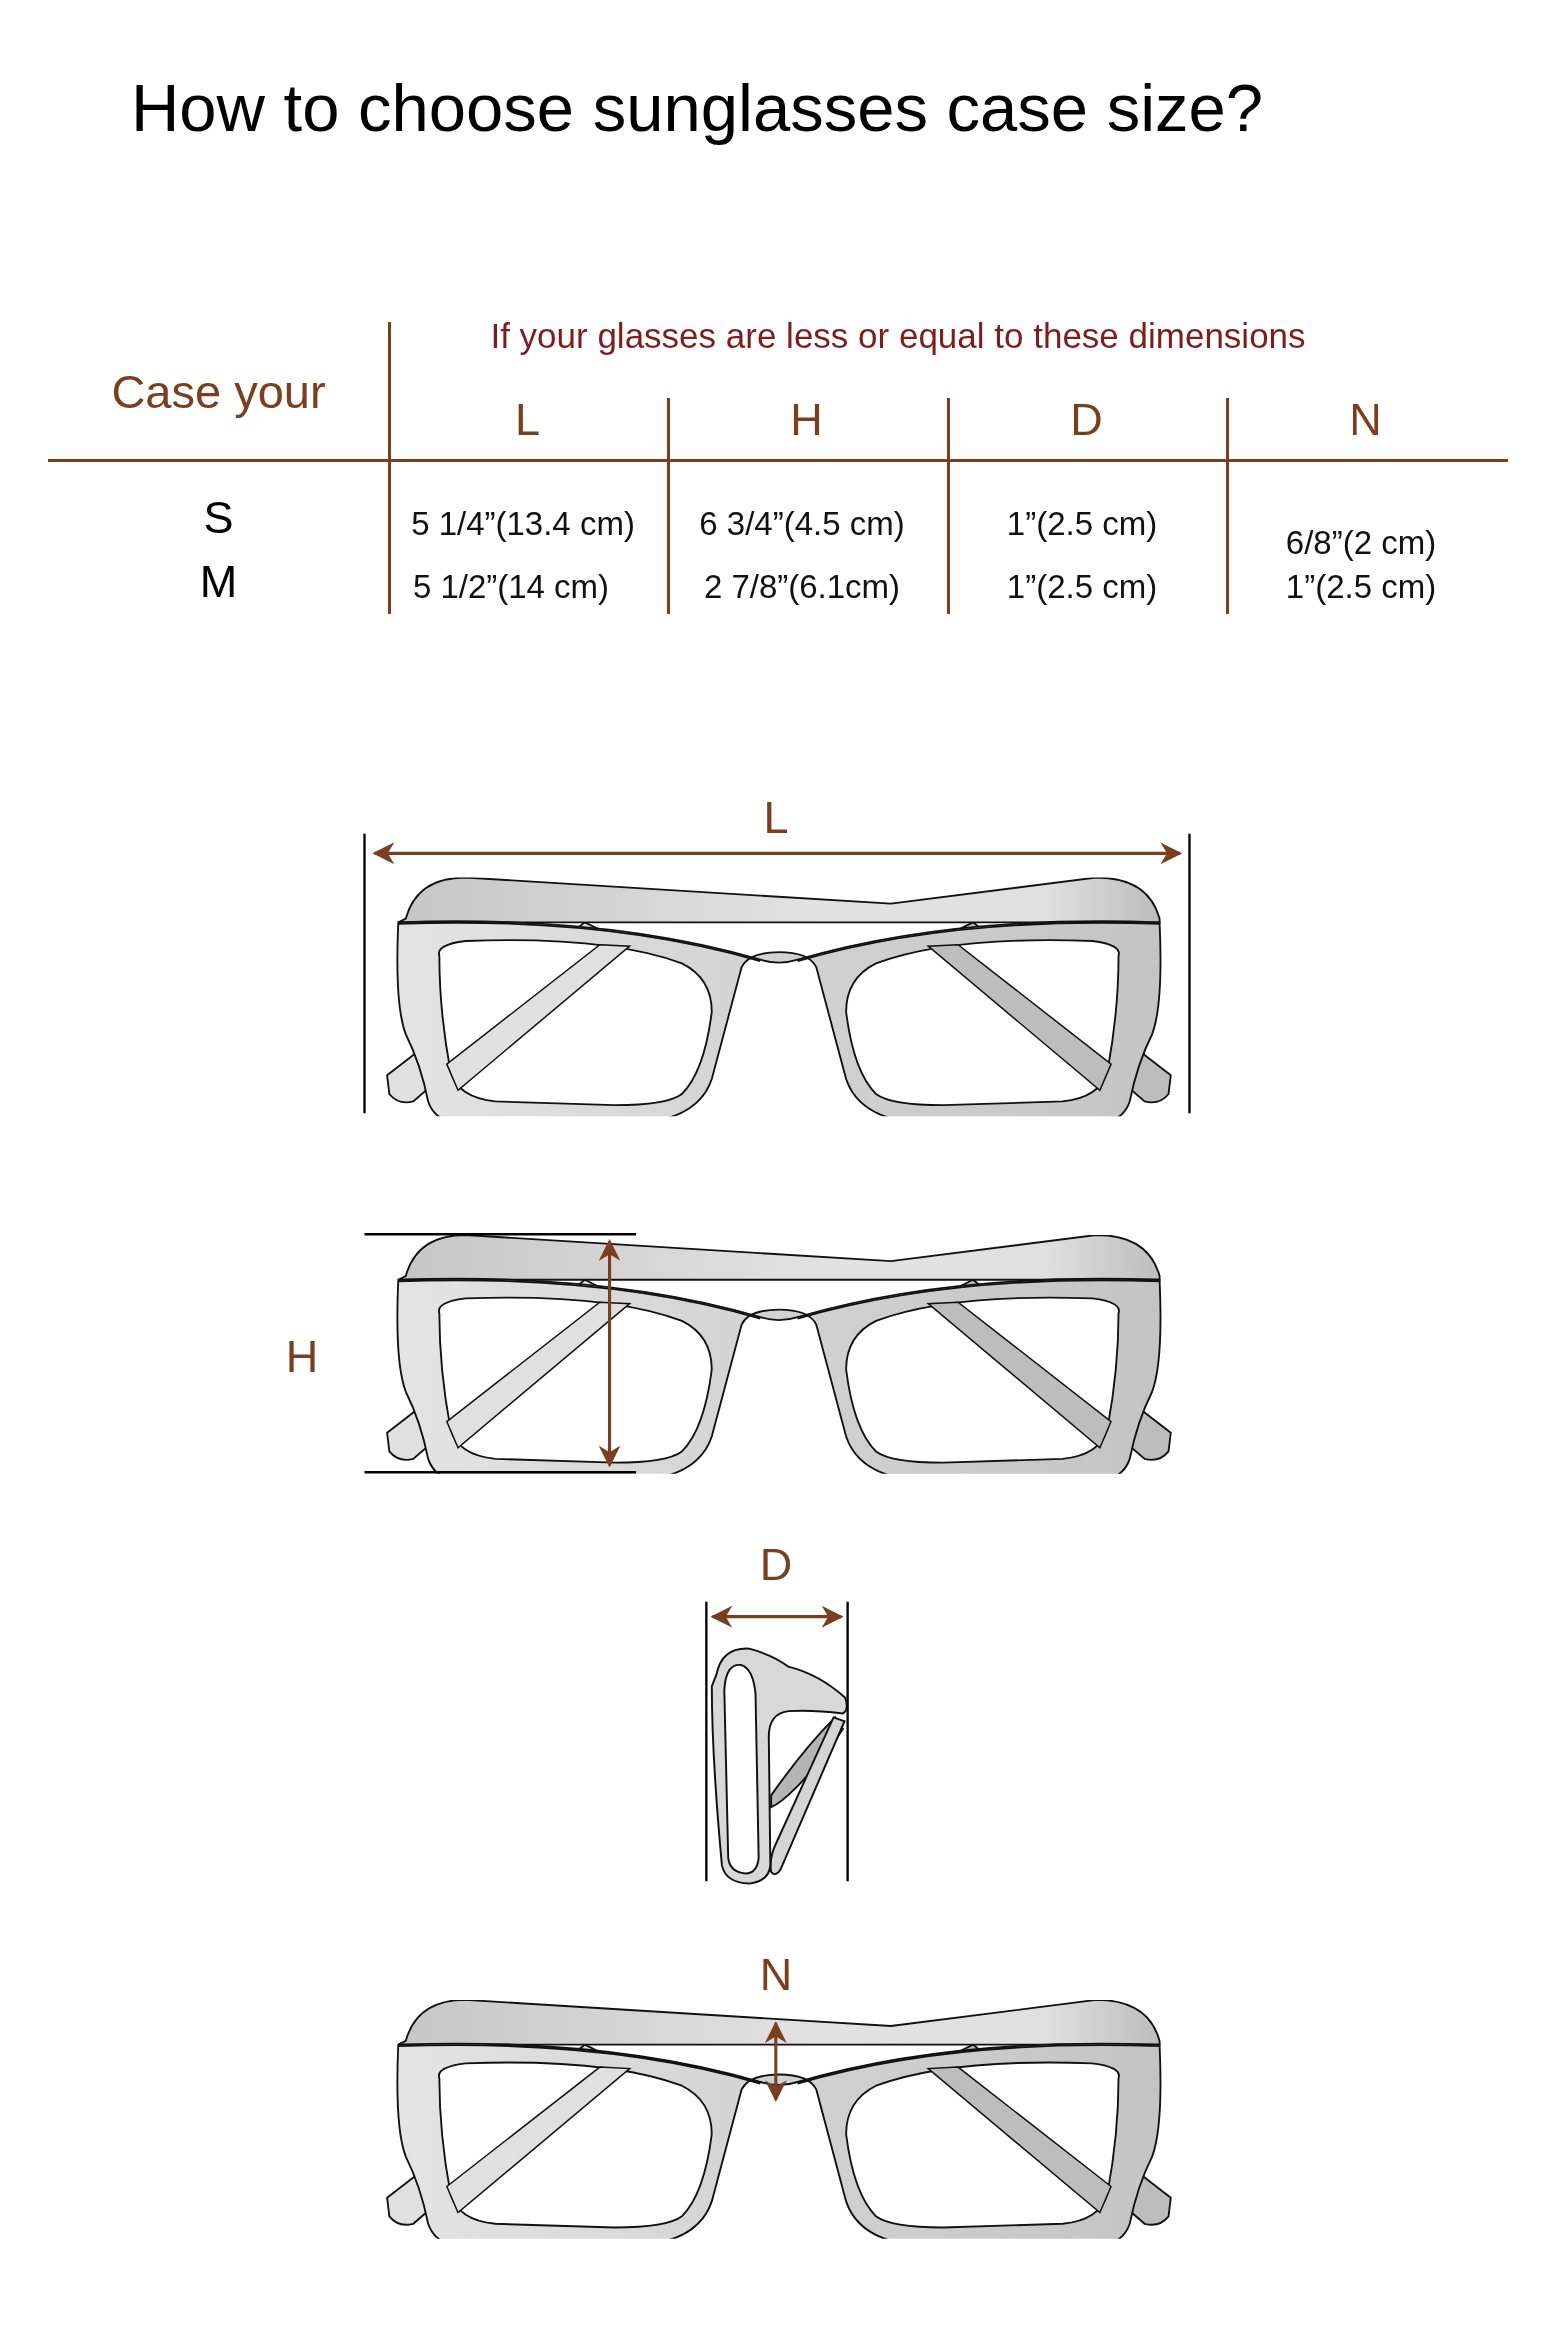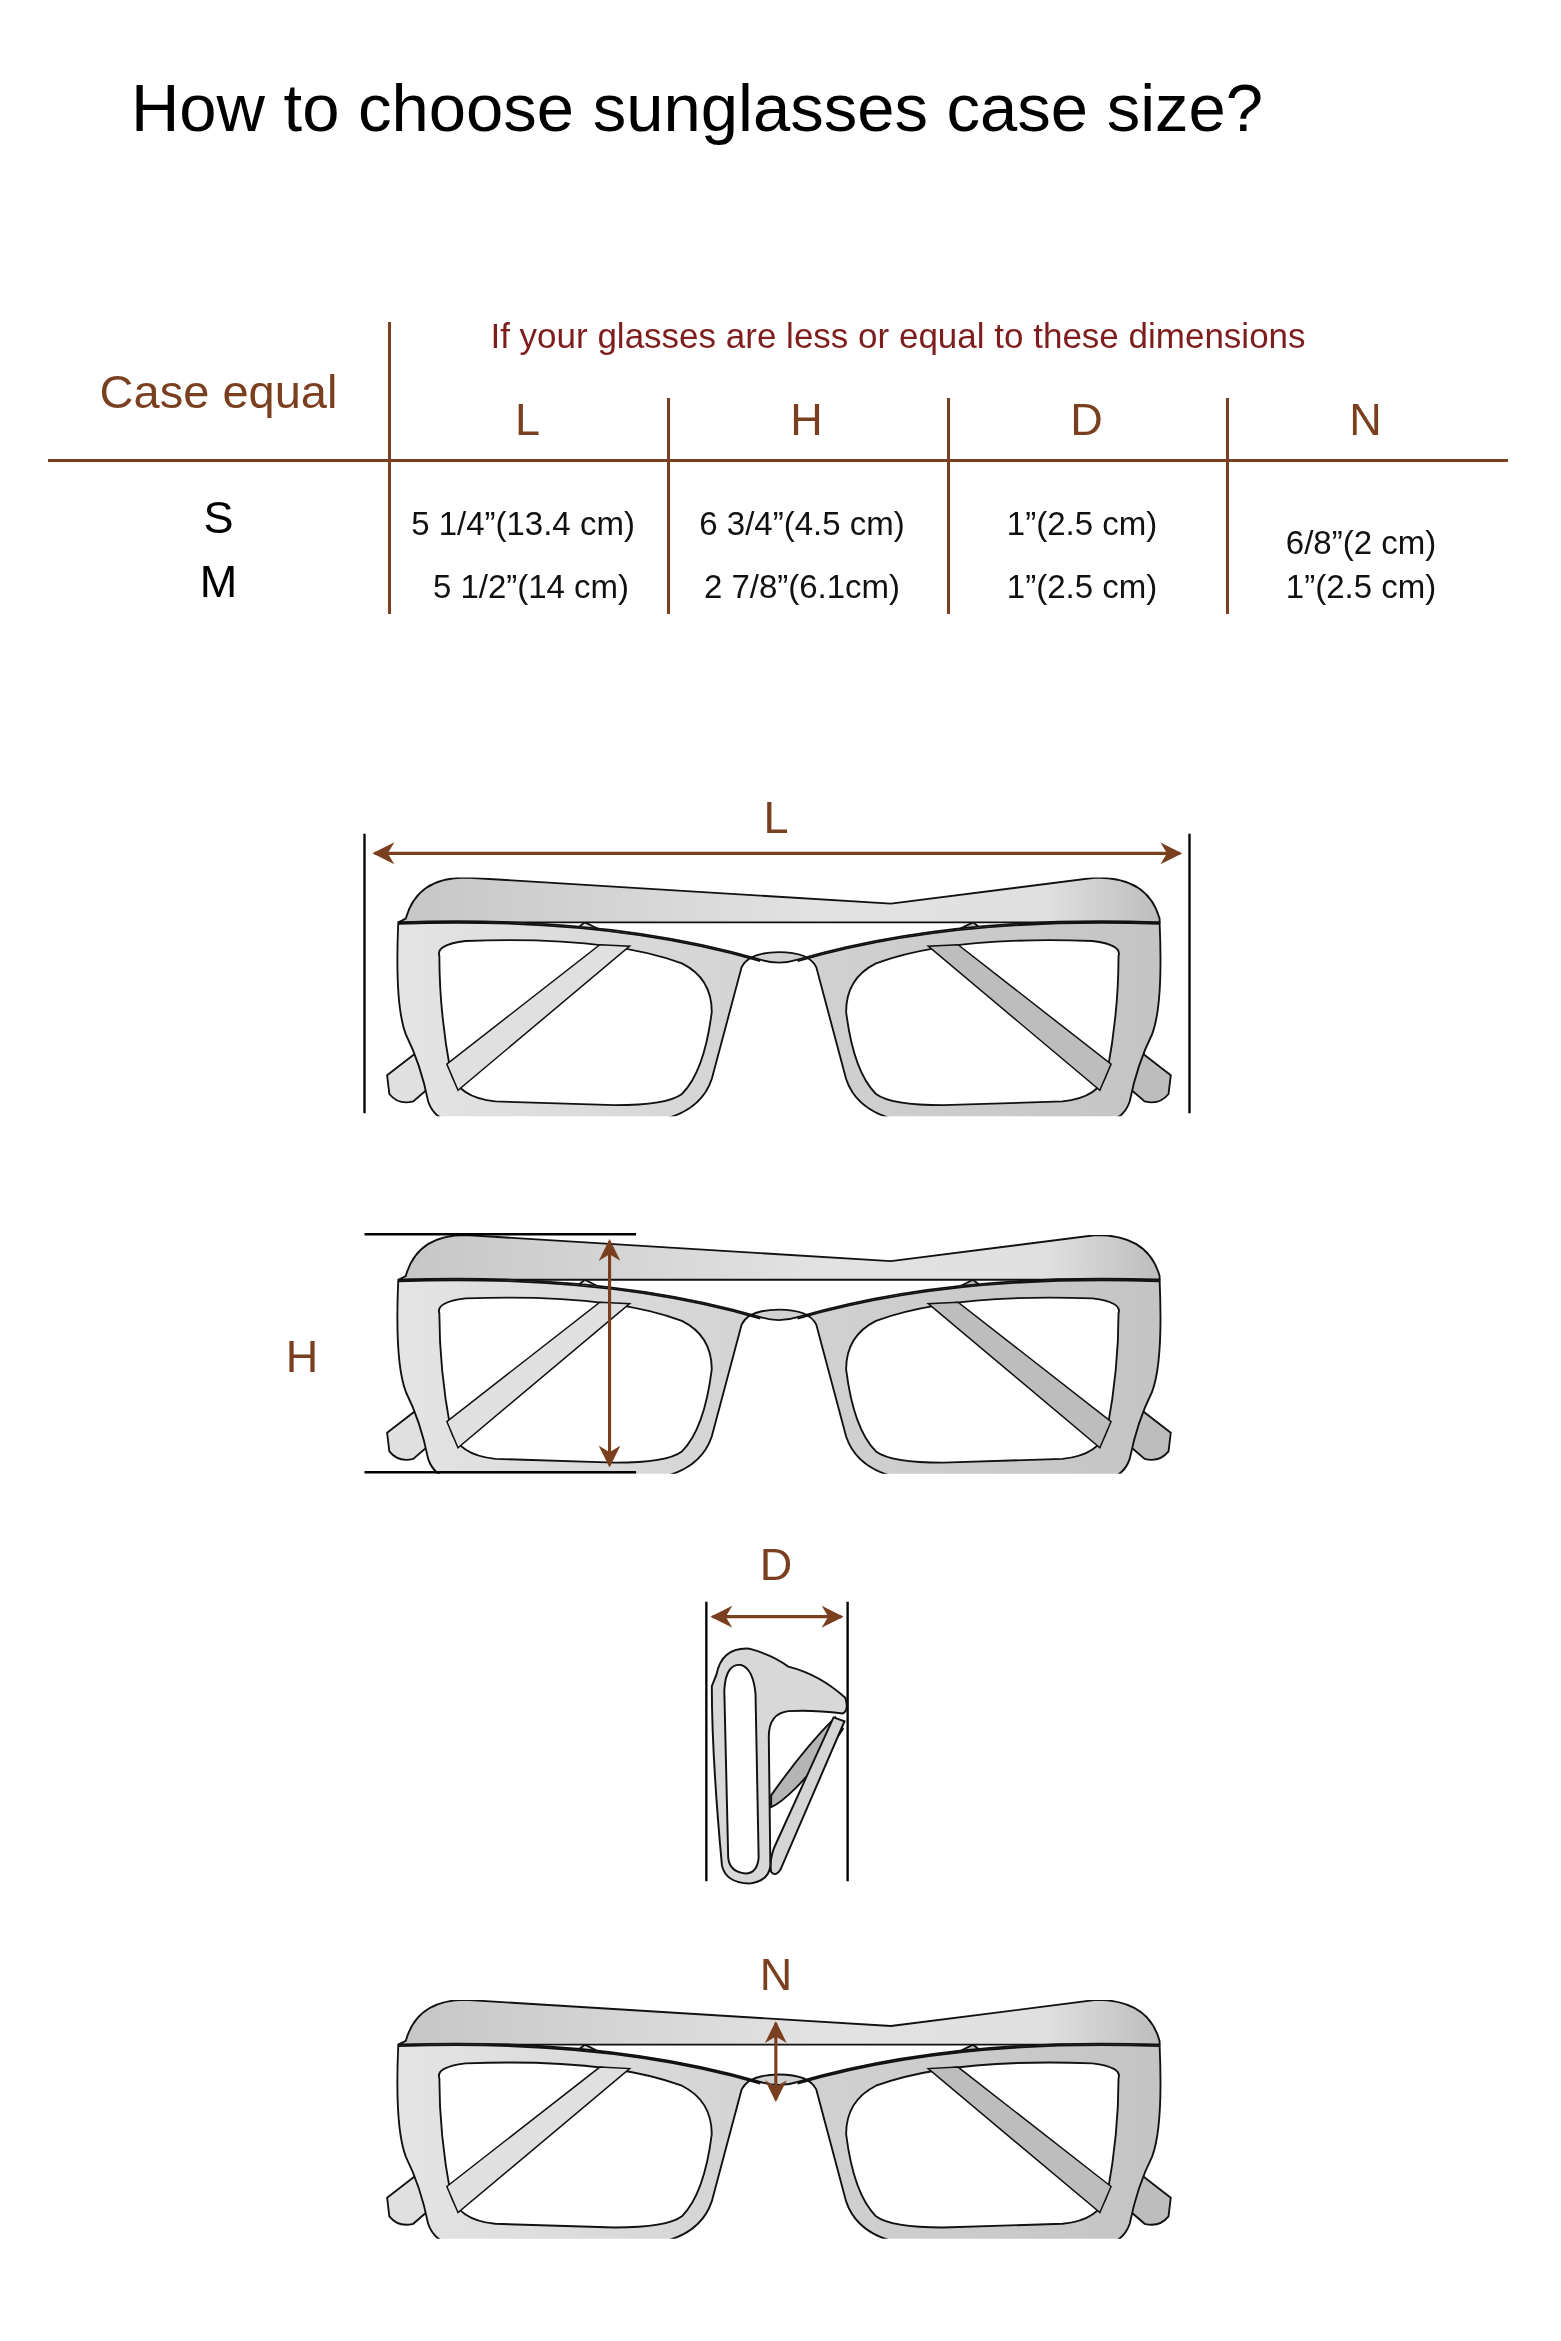--- a/index.html
+++ b/index.html
@@ -33,21 +33,21 @@
   .figlabel { font-size: 45px; color: #7a3f1f; font-weight: 500; text-align: center; width: 78px; }
   svg { position: absolute; overflow: visible; }
 </style>
 </head>
 <body>
 
 <div class="abs title">How to choose sunglasses case size?</div>
 
 <div>
   <div class="abs sublabel">If your glasses are less or equal to these dimensions</div>
-  <div class="abs casesize">Case equal</div>
+  <div class="abs casesize">Case your</div>
 
   <div class="abs colhead" style="left:388px">L</div>
   <div class="abs colhead" style="left:667px">H</div>
   <div class="abs colhead" style="left:947px">D</div>
   <div class="abs colhead" style="left:1226px">N</div>
 
   <div class="abs hline"></div>
   <div class="abs vline" style="left:388px; top:322px; height:292px"></div>
   <div class="abs vline" style="left:667px; top:398px; height:216px"></div>
   <div class="abs vline" style="left:947px; top:398px; height:216px"></div>
@@ -56,21 +56,21 @@
   <div>
     <div class="abs rowsize" style="top:492px">S</div>
     <div class="abs cell" style="left:388px; top:505px">5 1/4”(13.4 cm)</div>
     <div class="abs cell" style="left:667px; top:505px">6 3/4”(4.5 cm)</div>
     <div class="abs cell" style="left:947px; top:505px">1”(2.5 cm)</div>
     <div class="abs cell" style="left:1226px; top:524px">6/8”(2 cm)</div>
   </div>
 
   <div>
     <div class="abs rowsize" style="top:556px">M</div>
-    <div class="abs cell" style="left:396px; top:568px">5 1/2”(14 cm)</div>
+    <div class="abs cell" style="left:376px; top:568px">5 1/2”(14 cm)</div>
     <div class="abs cell" style="left:667px; top:568px">2 7/8”(6.1cm)</div>
     <div class="abs cell" style="left:947px; top:568px">1”(2.5 cm)</div>
     <div class="abs cell" style="left:1226px; top:568px">1”(2.5 cm)</div>
   </div>
 </div>
 
 <svg width="0" height="0" style="position:absolute">
   <defs>
     <linearGradient id="frameGrad" x1="0" x2="1" y1="0" y2="0">
       <stop offset="0" stop-color="#e4e4e4"></stop>

